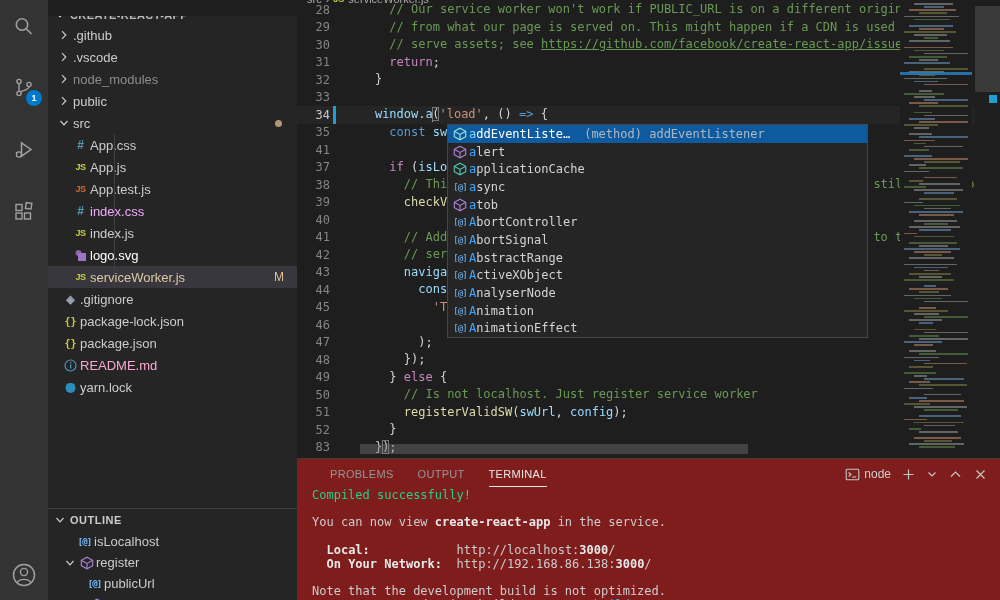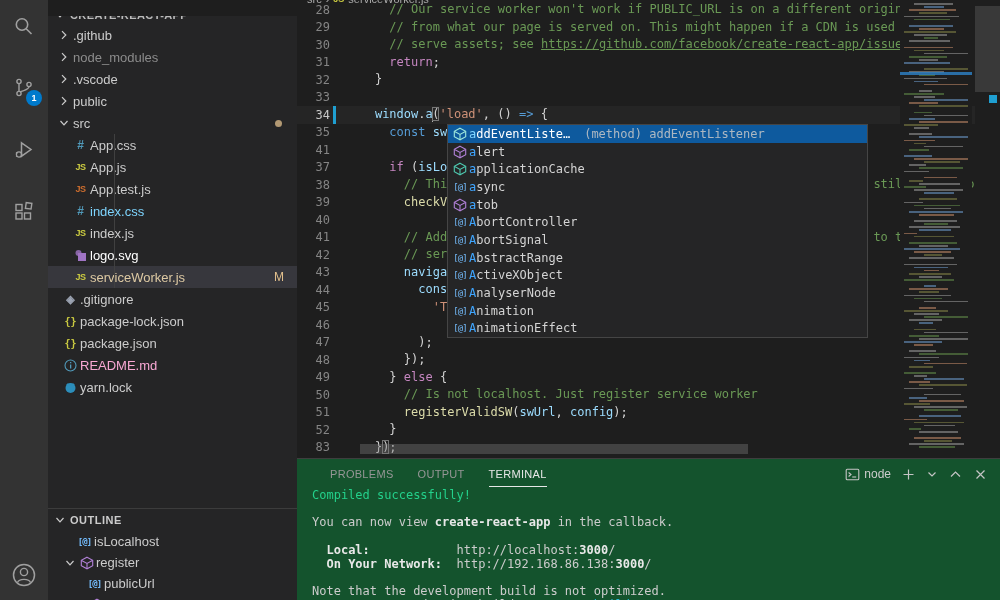--- a/index.html
+++ b/index.html
@@ -54,21 +54,21 @@
   .suggest { position:absolute; left:447px; top:124px; width:421px; height:214px; background:#252526;
              border:1px solid #454545; z-index:7; font-family:"DejaVu Sans Mono", monospace; font-size:12px; }
   .sg-row { height:17.7px; display:flex; align-items:center; color:#d4d4d4; cursor:pointer; white-space:nowrap; overflow:hidden; }
   .sg-row.selected { background:#0e5a9e; color:#ffffff; }
   .sg-row .sicon { width:18px; margin-left:3px; display:flex; justify-content:center; align-items:center; flex-shrink:0; }
   .sg-match { color:#40a6ff; }
   .sg-row.selected .sg-match { color:#7fd4ff; }
   .sg-detail { margin-left:14px; color:#c8c8c8; opacity:.85; overflow:hidden; }
 
   
-  .panel { position:absolute; left:297px; top:458px; width:703px; height:142px; background:#14532d; border-top:1px solid #3e3e3e; z-index:2; }
+  .panel { position:absolute; left:297px; top:458px; width:703px; height:142px; background:#7f1d1d; border-top:1px solid #3e3e3e; z-index:2; }
   .panel-tabs { position:absolute; top:0; left:33px; height:30px; display:flex; gap:24px; align-items:center; }
   .ptab { font-size:11px; letter-spacing:.3px; color:#969696; cursor:pointer; padding:7px 0 6px 0; border-bottom:1px solid transparent; }
   .ptab.active { color:#e7e7e7; border-bottom:1px solid #e7e7e7; }
   .panel-controls { position:absolute; top:0; right:12px; height:30px; display:flex; align-items:center; gap:10px; }
   .pc-item { display:flex; align-items:center; gap:4px; color:#cccccc; font-size:12px; cursor:pointer; }
   .terminal { position:absolute; left:15px; top:30px; width:680px; }
   .terminal pre { font-family:"DejaVu Sans Mono", monospace; font-size:12px; line-height:13.7px; white-space:pre; color:#cccccc; }
   .t-g { color:#23d18b; } .t-b { color:#e8e8e8; font-weight:bold; } .t-cy { color:#29b8db; }
 
   svg { display:block; }
@@ -137,30 +137,30 @@
           </span>
           <span class="lbl" style="color:#cccccc">.github</span>
         </div>
         <div class="row">
           <span style="width:8px;flex-shrink:0"></span>
           <span class="twisty">
             <svg width="16" height="16" viewBox="0 0 16 16" fill="none">
               <path d="M6 4.2l3.8 3.8L6 11.8" stroke="#cccccc" stroke-width="1.2"></path>
             </svg>
           </span>
-          <span class="lbl" style="color:#8c8c8c">node_modules</span>
+          <span class="lbl" style="color:#cccccc">.vscode</span>
         </div>
         <div class="row">
           <span style="width:8px;flex-shrink:0"></span>
           <span class="twisty">
             <svg width="16" height="16" viewBox="0 0 16 16" fill="none">
               <path d="M6 4.2l3.8 3.8L6 11.8" stroke="#cccccc" stroke-width="1.2"></path>
             </svg>
           </span>
-          <span class="lbl" style="color:#cccccc">.vscode</span>
+          <span class="lbl" style="color:#8c8c8c">node_modules</span>
         </div>
         <div class="row">
           <span style="width:8px;flex-shrink:0"></span>
           <span class="twisty">
             <svg width="16" height="16" viewBox="0 0 16 16" fill="none">
               <path d="M6 4.2l3.8 3.8L6 11.8" stroke="#cccccc" stroke-width="1.2"></path>
             </svg>
           </span>
           <span class="lbl" style="color:#cccccc">public</span>
         </div>
@@ -193,21 +193,21 @@
           <span class="ficon">
             <span style="color:#cc6d2e;font-size:9px;letter-spacing:-.5px">JS</span>
           </span>
           <span class="lbl" style="color:#cccccc">App.test.js</span>
         </div>
         <div class="row">
           <span style="width:24px;flex-shrink:0"></span>
           <span class="ficon">
             <span style="color:#519aba;font-size:12px">#</span>
           </span>
-          <span class="lbl" style="color:#7dd3fc">index.css</span>
+          <span class="lbl" style="color:#f0abfc">index.css</span>
         </div>
         <div class="row">
           <span style="width:24px;flex-shrink:0"></span>
           <span class="ficon">
             <span style="color:#cbcb41;font-size:9px;letter-spacing:-.5px">JS</span>
           </span>
           <span class="lbl" style="color:#cccccc">index.js</span>
         </div>
         <div class="row">
           <span style="width:24px;flex-shrink:0"></span>
@@ -726,21 +726,21 @@
         </span>
       <span class="pc-item" id="close-ic">
           <svg width="15" height="15" viewBox="0 0 15 15" fill="none">
             <path d="M3.5 3.5l8 8M11.5 3.5l-8 8" stroke="#c5c5c5" stroke-width="1.2"></path>
           </svg>
         </span>
     </div>
     <div class="terminal">
         <pre><span class="t-g" style="color:#23d18b">Compiled successfully!</span></pre>
         <pre> </pre>
-        <pre><span class="t-w" style="color:#cccccc">You can now view </span><span class="t-b" style="color:#e8e8e8">create-react-app</span><span class="t-w" style="color:#cccccc"> in the callback.</span></pre>
+        <pre><span class="t-w" style="color:#cccccc">You can now view </span><span class="t-b" style="color:#e8e8e8">create-react-app</span><span class="t-w" style="color:#cccccc"> in the service.</span></pre>
         <pre> </pre>
         <pre><span class="t-w" style="color:#cccccc">  </span><span class="t-b" style="color:#e8e8e8">Local:</span><span class="t-w" style="color:#cccccc">            </span><span class="t-w" style="color:#cccccc">http://localhost:</span><span class="t-b" style="color:#e8e8e8">3000</span><span class="t-w" style="color:#cccccc">/</span></pre>
         <pre><span class="t-w" style="color:#cccccc">  </span><span class="t-b" style="color:#e8e8e8">On Your Network:</span><span class="t-w" style="color:#cccccc">  </span><span class="t-w" style="color:#cccccc">http://192.168.86.138:</span><span class="t-b" style="color:#e8e8e8">3000</span><span class="t-w" style="color:#cccccc">/</span></pre>
         <pre> </pre>
         <pre><span class="t-w" style="color:#cccccc">Note that the development build is not optimized.</span></pre>
         <pre><span class="t-w" style="color:#cccccc">To create a production build, use </span><span class="t-cy" style="color:#29b8db">yarn build</span><span class="t-w" style="color:#cccccc">.</span></pre>
       </div>
   </div>
 
 </div>

